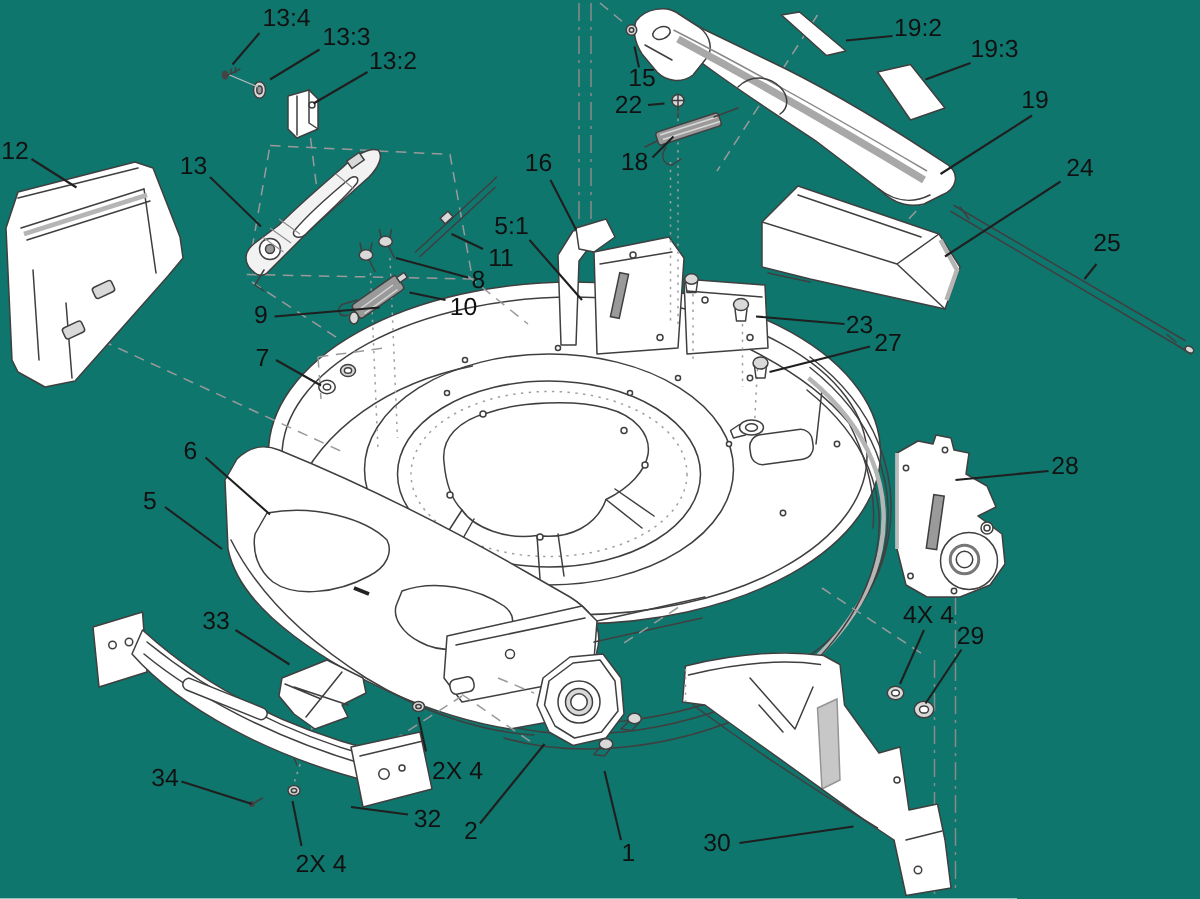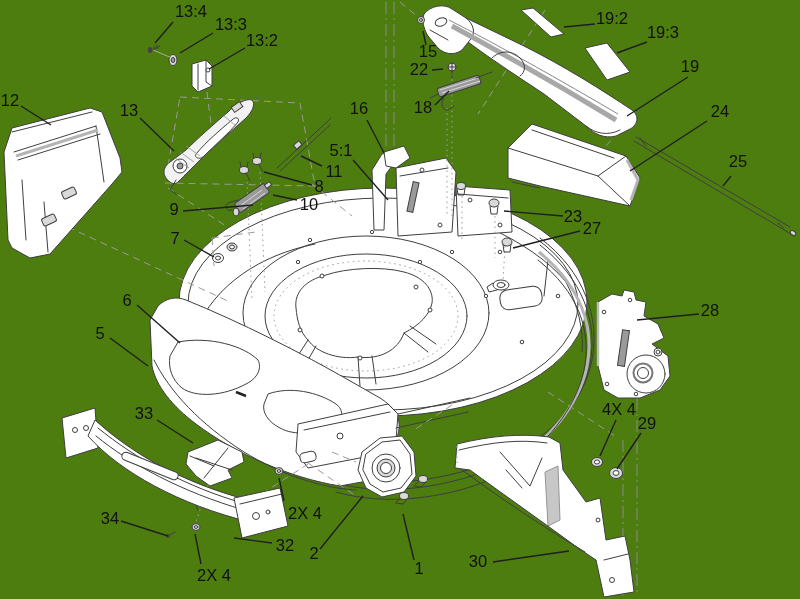--- a/index.html
+++ b/index.html
@@ -1,16 +1,16 @@
 <!DOCTYPE html>
 <html><head>
 <meta charset="utf-8">
 <style>
   html,body{margin:0;padding:0;background:#ffffff;}
-  .stage{position:relative;width:800px;height:599px;background:#4d7c0f;overflow:hidden;}
+  .stage{position:relative;width:800px;height:599px;background:#0f766e;overflow:hidden;}
   svg{display:block;}
   .s  {stroke:#3f3f3f;stroke-width:1;fill:none;stroke-linecap:round;stroke-linejoin:round;}
   .sw {stroke:#3f3f3f;stroke-width:1;fill:#ffffff;stroke-linejoin:round;}
   .sf {stroke:#3f3f3f;stroke-width:1;fill:#f2f2f2;stroke-linejoin:round;}
   .gf {stroke:#3f3f3f;stroke-width:1;fill:#9a9a9a;}
   .lgf{stroke:#3f3f3f;stroke-width:1;fill:#d9d9d9;}
   .lt {stroke:#b5b5b5;stroke-width:3;fill:none;}
   .lt2{stroke:#a8a8a8;stroke-width:5;fill:none;}
   .dash{stroke:#9a9a9a;stroke-width:1;stroke-dasharray:7 5;fill:none;}
   .dashdot{stroke:#8a8a8a;stroke-width:1;stroke-dasharray:12 4 2 4;fill:none;}

